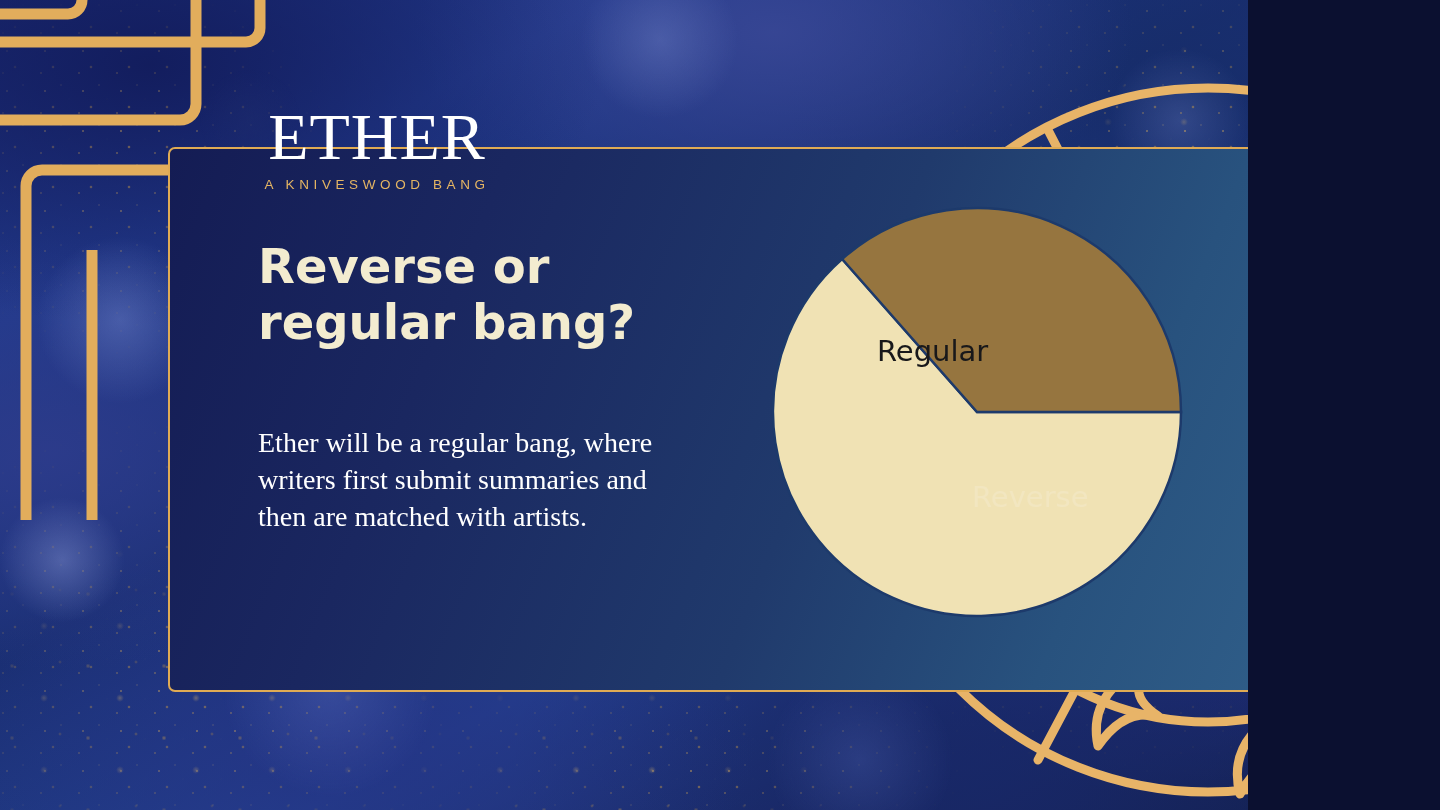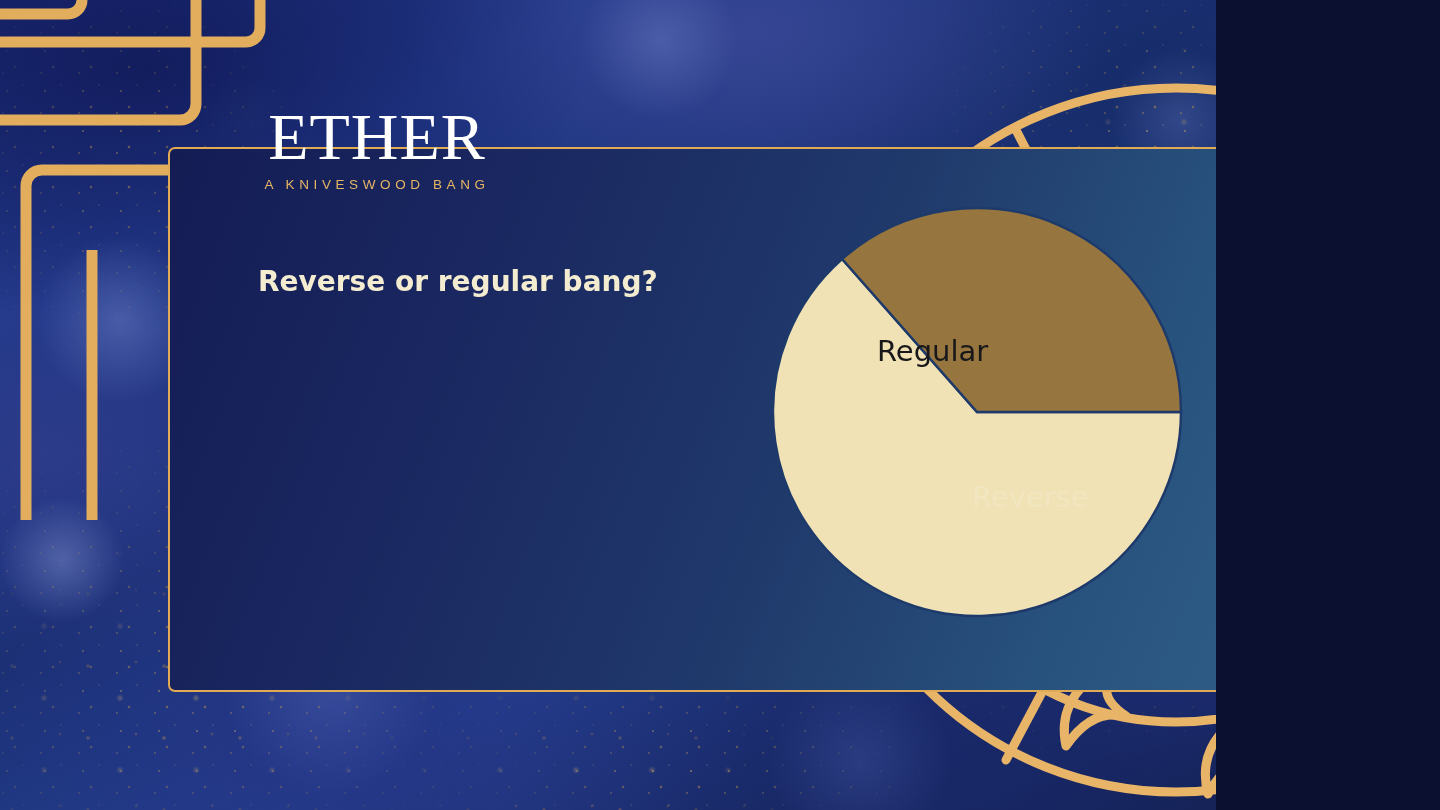--- a/index.html
+++ b/index.html
@@ -13,20 +13,21 @@
     height: 810px;
     overflow: hidden;
     font-family: "Liberation Sans", sans-serif;
   }
 
   #slide {
     position: relative;
     width: 1216px;
     height: 810px;
     overflow: hidden;
+    padding-left: 32px;
   }
 
   
   .bg-base {
     position: absolute;
     inset: 0;
     background:
       radial-gradient(ellipse 52% 46% at 12% 8%,  rgba(18,28,92,.95) 0%, rgba(18,28,92,0) 70%),
       radial-gradient(ellipse 40% 34% at 62% 4%,  rgba(58,72,150,.85) 0%, rgba(58,72,150,0) 72%),
       radial-gradient(ellipse 46% 40% at 96% 12%, rgba(22,44,104,.9) 0%,  rgba(22,44,104,0) 72%),
@@ -145,25 +146,24 @@
   }
 
   
   #headline {
     position: absolute;
     left: 258px;
     top: 238px;
     width: 400px;
     font-family: "DejaVu Sans", "Liberation Sans", sans-serif;
     font-weight: 700;
-    font-size: 28px;
+    font-size: 48px;
     line-height: 1.17;
     color: #f3ecd0;
     z-index: 5;
-    margin-top: 28px;
   }
   #body-copy {
     position: absolute;
     left: 258px;
     top: 424px;
     width: 430px;
     font-family: "Liberation Serif", "DejaVu Serif", serif;
     font-size: 28px;
     line-height: 1.33;
     color: #ffffff;
@@ -237,20 +237,21 @@
 
   <div id="card"></div>
 
   <div id="logo">
     <div class="logo-word">ETHER</div>
     <div class="logo-sub">A KNIVESWOOD BANG</div>
   </div>
 
   <div id="headline">Reverse or regular bang?</div>
 
+  <div id="body-copy">Ether will be a regular bang, where writers first submit summaries and then are matched with artists.</div>
 
   <div id="pie-wrap">
     <svg id="pie-svg" viewBox="0 0 420 420" width="420" height="420">
         <path d="M 210 210 L 414.00 210.00 A 204 204 0 1 1 75.09 56.98 Z" fill="#f0e2b4" stroke="#1d3a6b" stroke-width="2.5"></path>
         <path d="M 210 210 L 75.09 56.98 A 204 204 0 0 1 414.00 210.00 Z" fill="#96753f" stroke="#1d3a6b" stroke-width="2.5"></path>
       </svg>
     <div class="pie-label" id="label-regular">Regular</div>
     <div class="pie-label" id="label-reverse">Reverse</div>
   </div>
 

